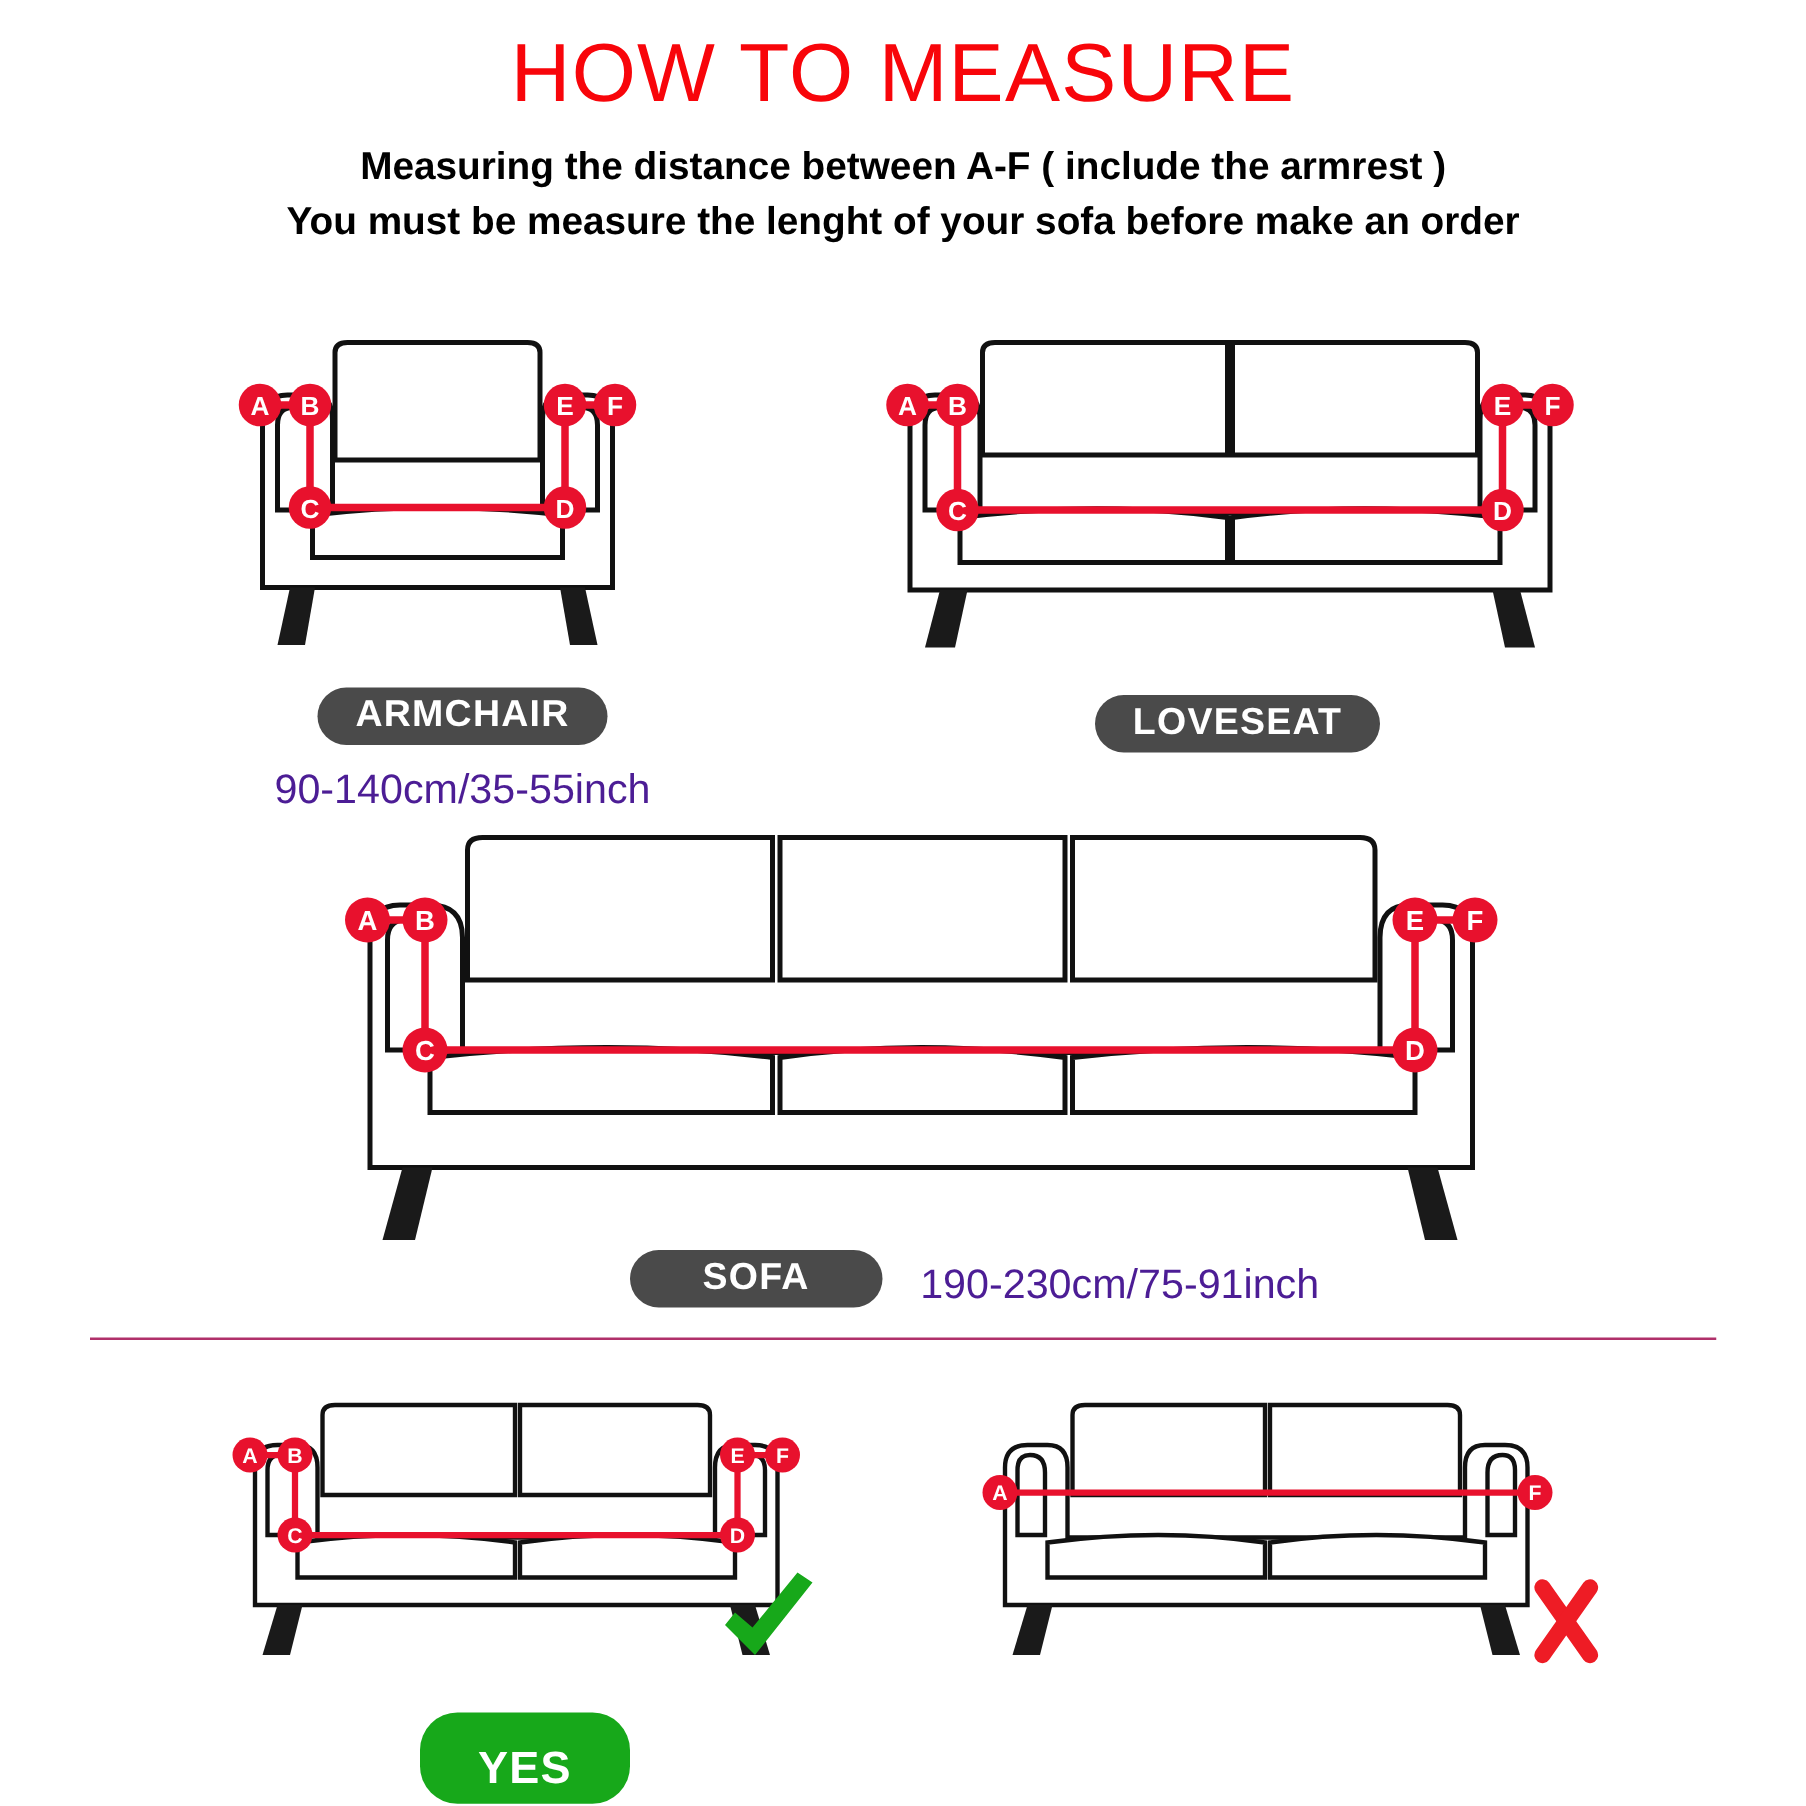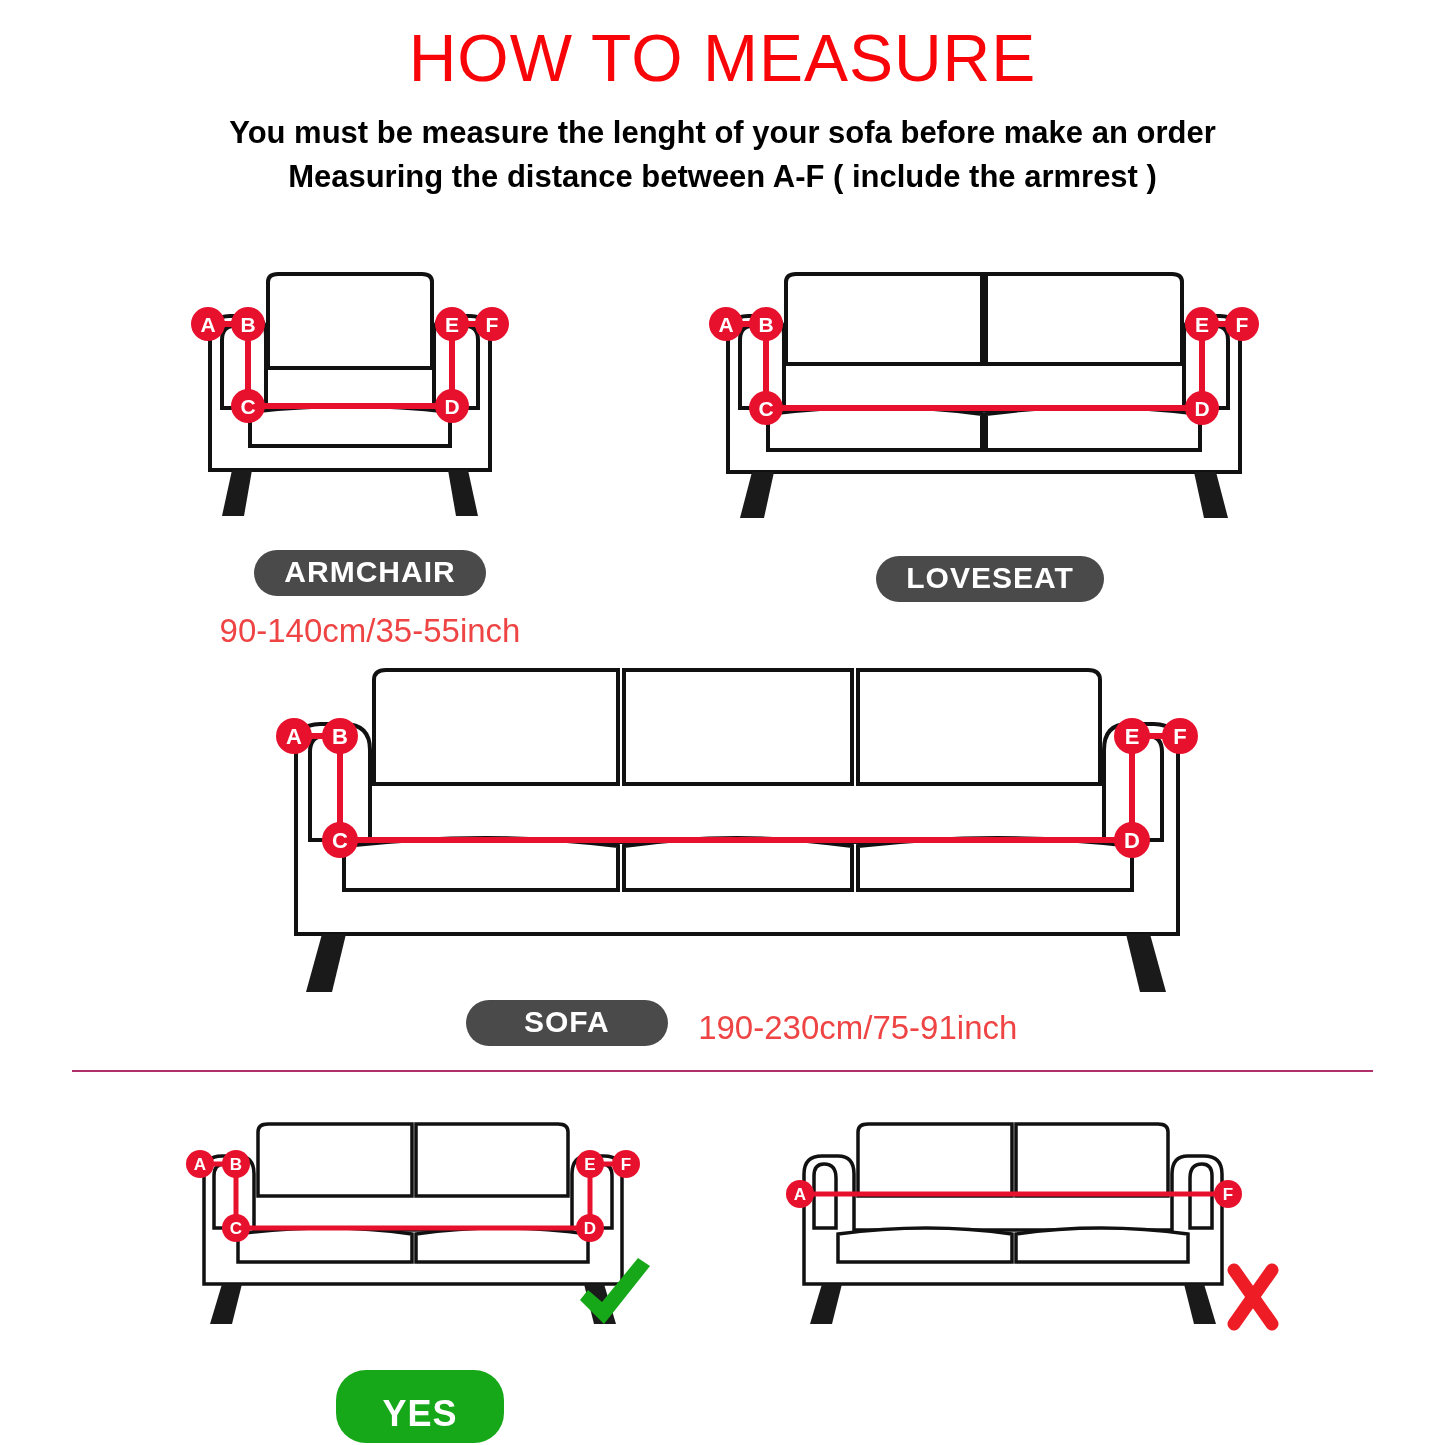--- a/index.html
+++ b/index.html
@@ -58,21 +58,21 @@
     padding: 26px 46px 11px 46px;
     font-size: 36px;
   }
   .pill-red {
     background: #ee1c25;
     border-radius: 30px;
     padding: 9px 46px 11px 46px;
     font-size: 36px;
   }
   .dims {
-    color: #ef4444;
+    color: #4c1d95;
     font-size: 33px;
     font-weight: 500;
     text-align: center;
   }
   .center-row {
     text-align: center;
   }
   .divider {
     position: absolute;
     left: 72px;
@@ -84,22 +84,22 @@
   svg { display:block; }
 </style>
 </head>
 <body>
 
 <div class="page">
 
   <h1 class="title">HOW TO MEASURE</h1>
 
   <div class="subtitle">
+    <div>Measuring the distance between A-F ( include the armrest )</div>
     <div>You must be measure the lenght of your sofa before make an order</div>
-    <div>Measuring the distance between A-F ( include the armrest )</div>
   </div>
 
   <div class="fig" style="left:170px; top:238px;">
     <svg width="400" height="275" viewBox="0 0 400 275">
 
       <path d="M98 22 Q98 14 108 14 L252 14 Q262 14 262 22 L262 108 L98 108 Z" fill="#fff" stroke="#111" stroke-width="4"></path>
 
       <path d="M40 78 Q40 56 60 56 L80 56 Q96 56 96 76 L96 150 L264 150 L264 76 Q264 56 280 56 L300 56 Q320 56 320 78 L320 210 L40 210 Z" fill="#fff" stroke="#111" stroke-width="4"></path>
 
       <path d="M52 80 Q52 66 64 66 Q78 66 78 82 L78 148 L52 148 Z" fill="#fff" stroke="#111" stroke-width="4"></path>
@@ -218,21 +218,21 @@
           <text x="70" y="194" fill="#fff">C</text>
         <circle cx="862" cy="186" r="18" fill="#e8112d"></circle>
           <text x="862" y="194" fill="#fff">D</text>
         <circle cx="862" cy="82" r="18" fill="#e8112d"></circle>
           <text x="862" y="90" fill="#fff">E</text>
         <circle cx="910" cy="82" r="18" fill="#e8112d"></circle>
           <text x="910" y="90" fill="#fff">F</text>
       </g>
     </svg>
   </div>
-  <div class="fig" style="left:466px; top:978px; width:620px;">
+  <div class="fig" style="left:504px; top:978px; width:620px;">
     <span class="caption-pill" style="padding-left:58px; padding-right:58px;">SOFA</span>
     <span class="dims" style="display:inline-block; margin-left:26px; vertical-align:middle;">190-230cm/75-91inch</span>
   </div>
 
   <div class="divider"></div>
 
   <div class="fig" style="left:180px; top:1090px;">
     <svg width="480" height="230" viewBox="0 0 480 230">
       <path d="M78 20 Q78 12 88 12 L232 12 L232 84 L78 84 Z" fill="#fff" stroke="#111" stroke-width="3.5"></path>
       <path d="M236 12 L378 12 Q388 12 388 20 L388 84 L236 84 Z" fill="#fff" stroke="#111" stroke-width="3.5"></path>

